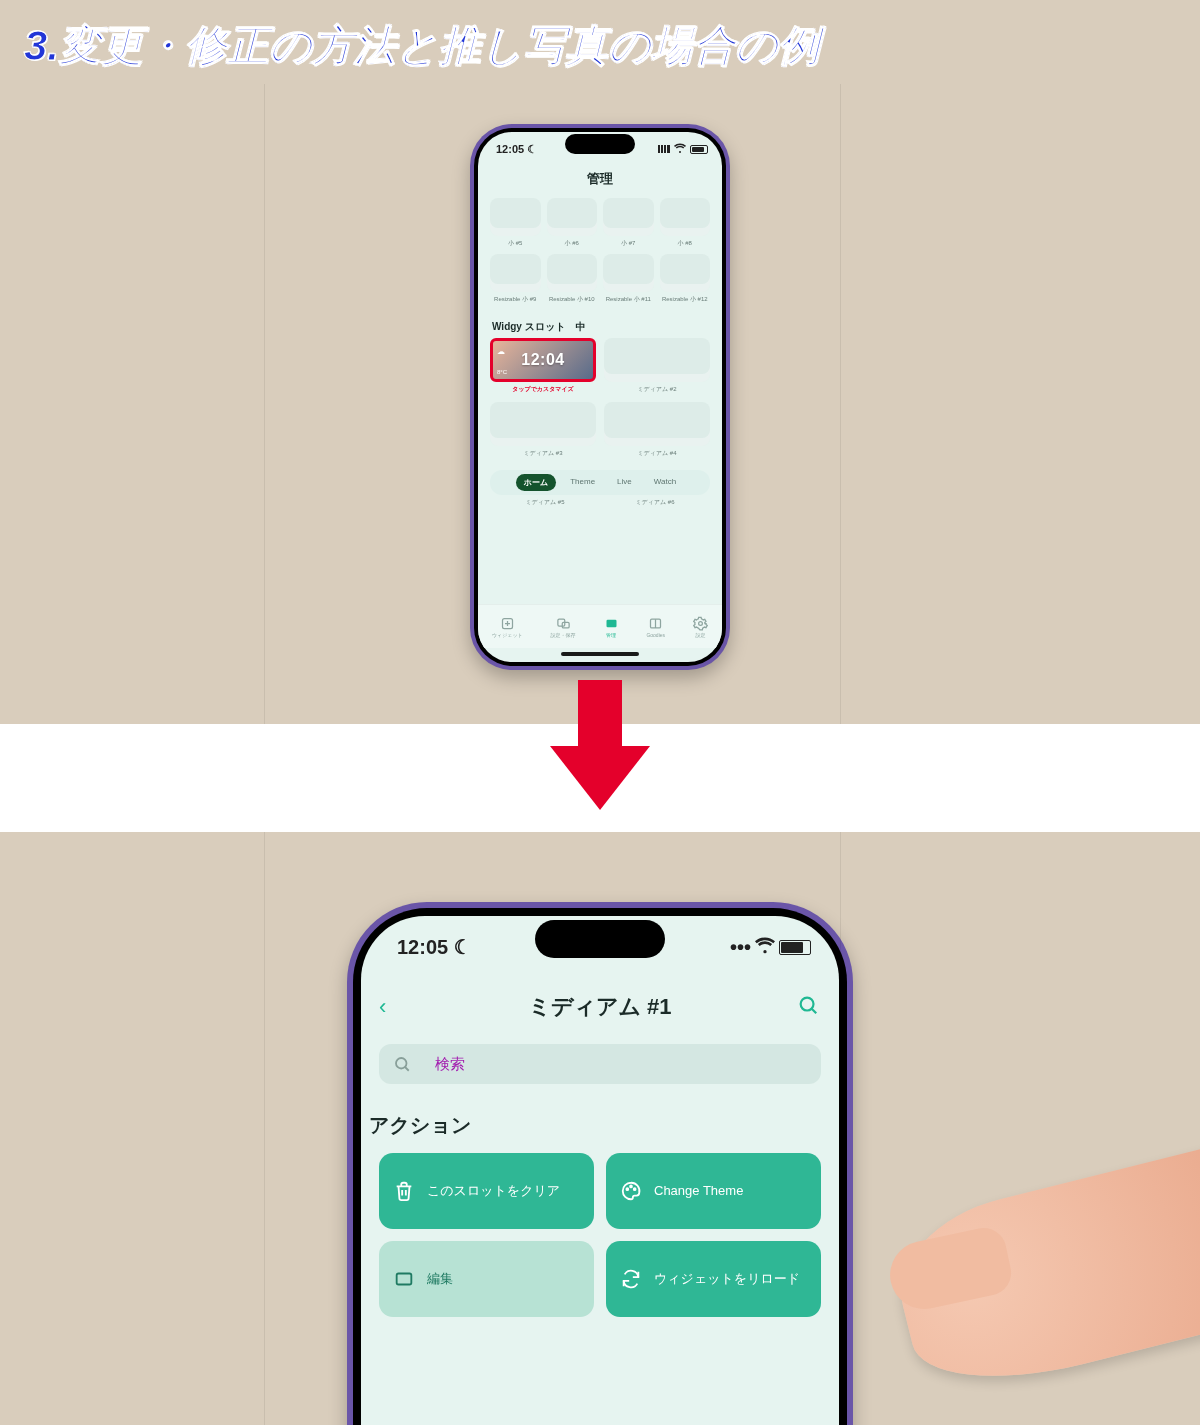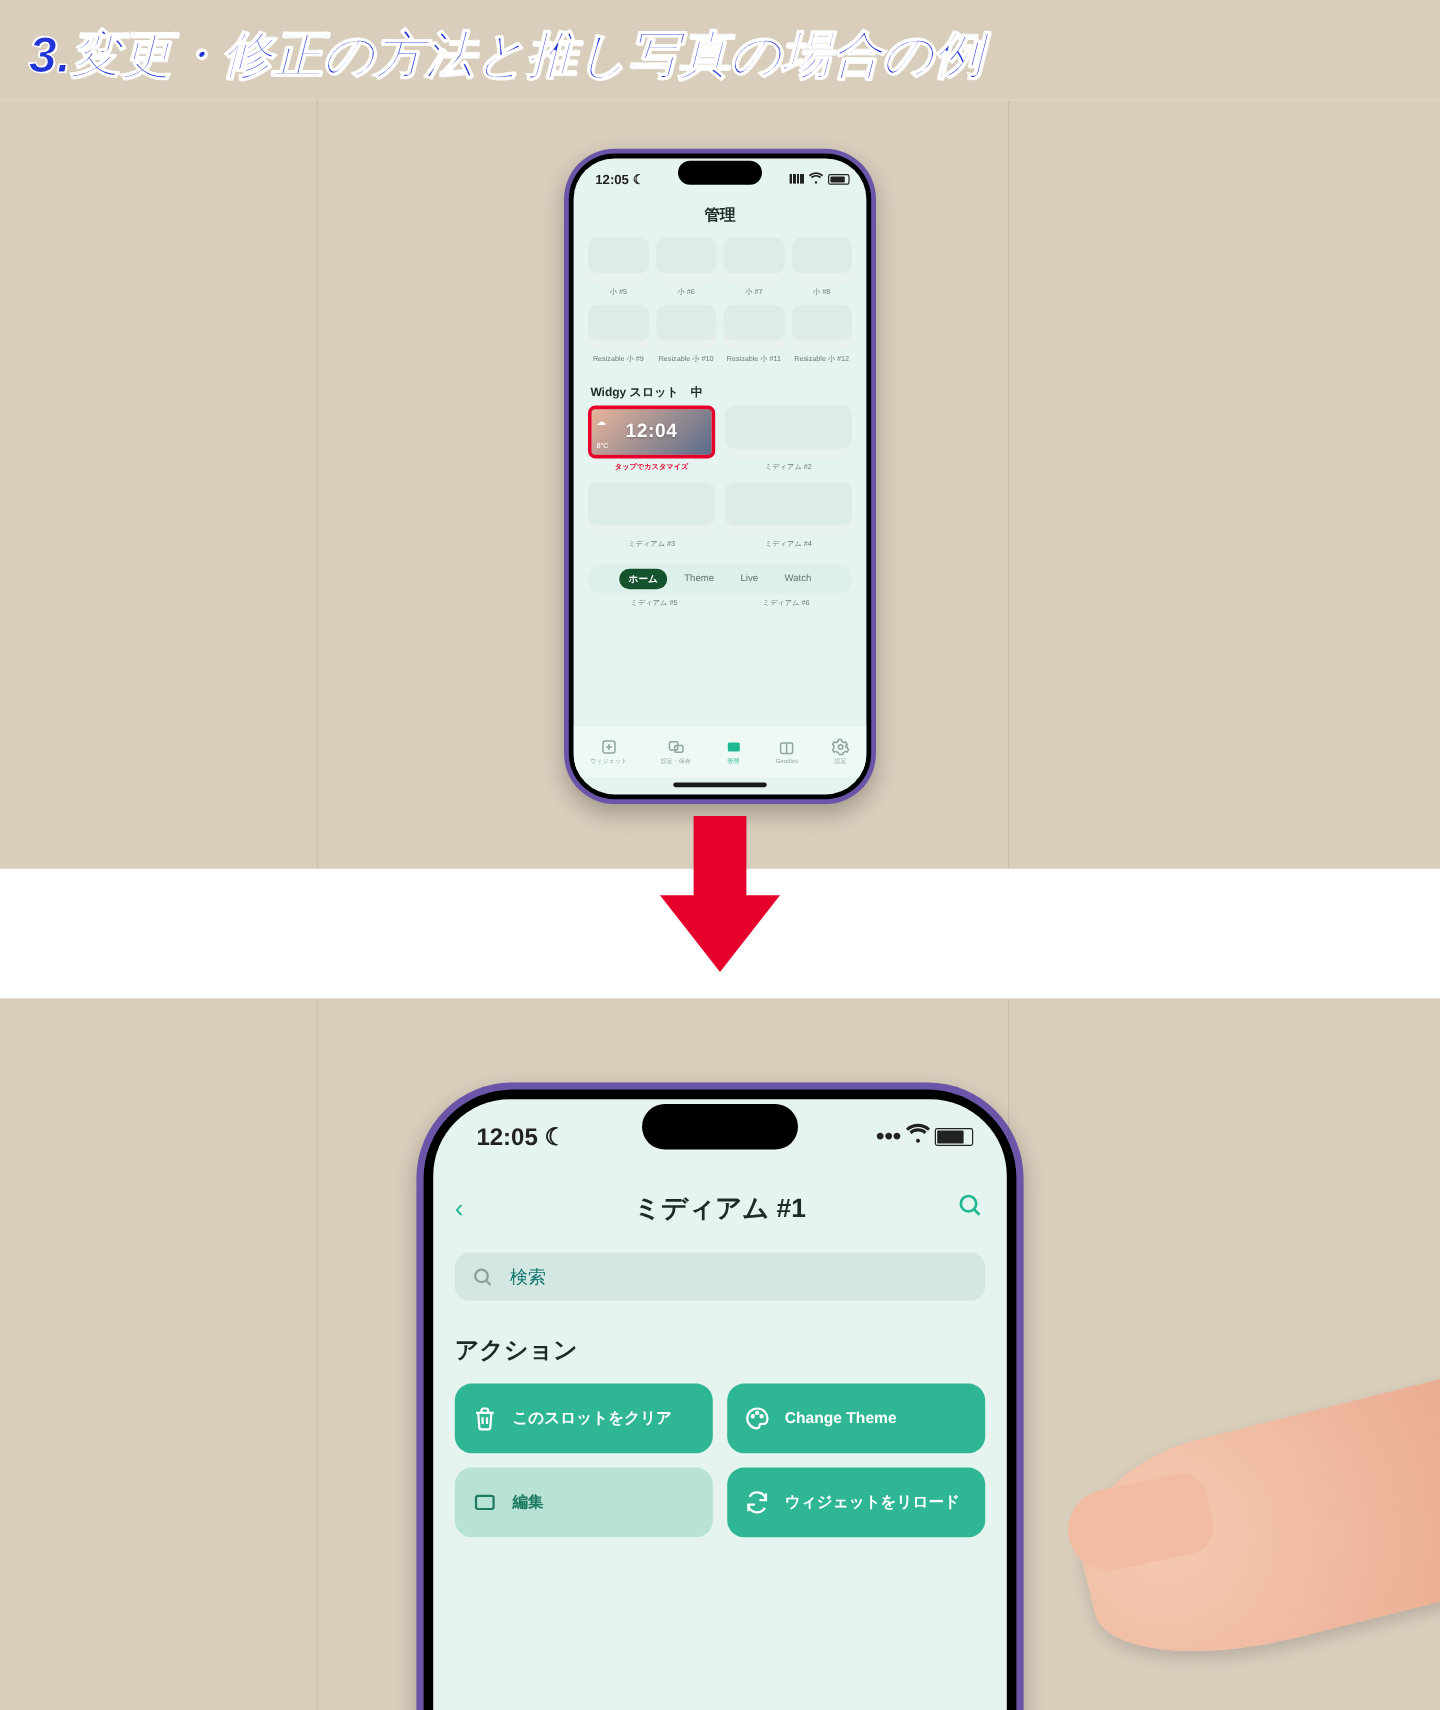--- a/index.html
+++ b/index.html
@@ -125,33 +125,33 @@
   .phone.big .bat { width: 32px; height: 15px; }
   .phone.big .bat::after { width: 22px; }
 
   .navRow { display: flex; align-items: center; justify-content: center; position: relative; height: 46px; margin-top: 6px; }
   .navRow .back { position: absolute; left: 18px; color: #1fb893; font-size: 22px; }
   .navRow .mag  { position: absolute; right: 20px; color: #1fb893; font-size: 20px; }
   .navRow .nt { font-size: 22px; font-weight: 800; color: #1b2b28; }
 
   .searchBox {
     margin: 14px 18px 0; background: #d4e7e2; border-radius: 12px;
-    height: 40px; display: flex; align-items: center; gap: 14px; padding: 0 14px;
-    color: #0f766e;
+    height: 40px; display: flex; align-items: center; gap: 24px; padding: 0 14px;
+    color: #a21caf;
   }
   .searchBox svg { width: 18px; height: 18px; }
   .searchBox .ph { font-size: 15px; }
 
-  .secH { font-size: 20px; font-weight: 800; color: #1b2b28; margin: 28px 0 14px 18px; }
+  .secH { font-size: 20px; font-weight: 800; color: #1b2b28; margin: 28px 0 14px 8px; }
 
   .actGrid { display: grid; grid-template-columns: 1fr 1fr; gap: 12px; padding: 0 18px; }
   .aBtn {
-    background: #2fb795; border-radius: 14px; height: 58px;
+    background: #2fb795; border-radius: 14px; height: 76px;
     display: flex; align-items: center; gap: 12px; padding: 0 14px;
-    color: #fff; font-size: 13px; font-weight: 700; line-height: 1.25;
+    color: #fff; font-size: 13px; font-weight: 400; line-height: 1.25;
   }
   .aBtn.light { background: #b7e2d4; color: #1f7a62; }
   .aBtn svg { width: 22px; height: 22px; flex: 0 0 auto; }
   .aBtn.highlight { outline: 4px solid #e4002b; outline-offset: -2px; }
 
   .finger {
     position: absolute; z-index: 20;
     right: -60px; bottom: 70px; width: 360px; height: 180px;
     background: radial-gradient(circle at 20% 40%, #f5c9b2, #e9a88b);
     transform: rotate(-14deg);

